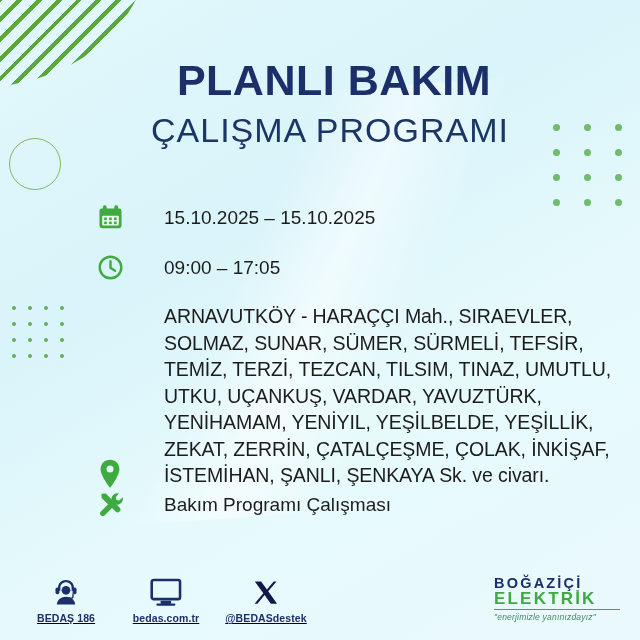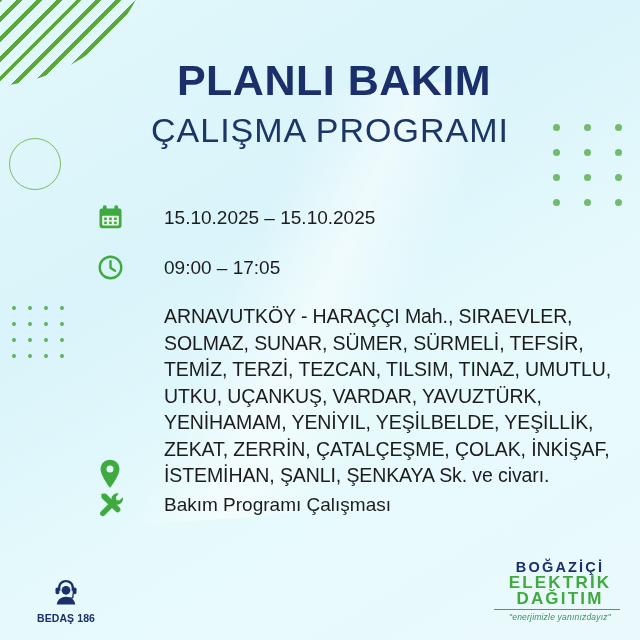--- a/index.html
+++ b/index.html
@@ -59,27 +59,27 @@
   .row .txt{
     font-size:19px;line-height:26px;color:#1c1c1c;
     font-family:"Liberation Sans","DejaVu Sans",sans-serif;
   }
   .row-addr{margin-bottom:0;}
   .row-addr .txt{font-size:19.5px;line-height:26.5px;letter-spacing:-.1px;}
   .row-addr .ico{padding-top:3px;}
 
   
   .footer{position:absolute;left:0;bottom:12px;width:640px;height:62px;}
-  .contacts{position:absolute;left:24px;bottom:4px;display:flex;gap:16px;}
+  .contacts{position:absolute;left:24px;bottom:4px;display:flex;gap:16px;text-decoration:underline;}
   .contact{width:84px;text-align:center;}
   .contact .cico{height:34px;display:flex;align-items:flex-end;justify-content:center;}
   .contact .clabel{
     margin-top:5px;font-size:10.5px;color:#1b2f6b;font-weight:bold;letter-spacing:.1px;
   }
-  .brand{position:absolute;right:14px;bottom:6px;text-align:center;width:132px;}
+  .brand{position:absolute;right:14px;bottom:6px;text-align:left;width:132px;}
   .brand .b1{font-size:14.5px;font-weight:bold;letter-spacing:2.2px;color:#1b2f6b;line-height:16px;}
   .brand .b2,.brand .b3{font-size:17px;font-weight:bold;letter-spacing:2.2px;color:#3faa3f;line-height:16px;}
   .brand .bline{height:1.5px;background:#3faa3f;margin:2px 0 2px;width:126px;}
   .brand .b4{font-size:8.5px;font-style:italic;color:#3f8f5f;letter-spacing:.2px;}
 </style>
 </head>
 <body>
 
 <div class="poster">
 
@@ -193,27 +193,44 @@
             <rect x="3.6" y="8.4" width="3.1" height="5.4" rx="1.4" fill="#1b2f6b"></rect>
             <rect x="17.3" y="8.4" width="3.1" height="5.4" rx="1.4" fill="#1b2f6b"></rect>
             <circle cx="12" cy="10.6" r="3.5" fill="#1b2f6b"></circle>
             <path d="M4.6 22 c0.5 -4 3.6 -6.2 7.4 -6.2 s6.9 2.2 7.4 6.2 Z" fill="#1b2f6b"></path>
             <path d="M17.6 13.2 v2.1 a1.6 1.6 0 0 1 -1.6 1.6 h-1.4" fill="none" stroke="#1b2f6b" stroke-width="1.1"></path>
           </svg>
         </div>
         <div class="clabel">BEDAŞ 186</div>
       </div>
 
-
+      <div class="contact">
+        <div class="cico">
+          <svg width="32" height="30" viewBox="0 0 26 24" aria-hidden="true">
+            <rect x="1.4" y="2.2" width="23" height="15.6" rx="1.6" fill="none" stroke="#1b2f6b" stroke-width="2.1"></rect>
+            <rect x="8.6" y="19.2" width="8.6" height="2.5" rx="0.8" fill="#1b2f6b"></rect>
+            <rect x="5.2" y="21.3" width="15.4" height="1.9" rx="0.9" fill="#1b2f6b"></rect>
+          </svg>
+        </div>
+        <div class="clabel">bedas.com.tr</div>
+      </div>
+
+      <div class="contact">
+        <div class="cico">
+          <svg width="28" height="28" viewBox="0 0 24 24" aria-hidden="true">
+            <path d="M2.4 2.2 h5.4 l5.0 6.9 l5.8 -6.9 h2.4 l-7.1 8.4 l7.6 10.6 h-5.4 l-5.3 -7.4 l-6.2 7.4 h-2.4 l7.5 -8.9 Z" fill="#13184a"></path>
+          </svg>
+        </div>
+        <div class="clabel">@BEDASdestek</div>
+      </div>
 
     </div>
 
     <div class="brand">
       <div class="b1">BOĞAZİÇİ</div>
       <div class="b2">ELEKTRİK</div>
-      <div class="b3">DAĞITIM</div>
       <div class="bline"></div>
       <div class="b4">"enerjimizle yanınızdayız"</div>
     </div>
 
   </div>
 
 </div>
 
 </body></html>

